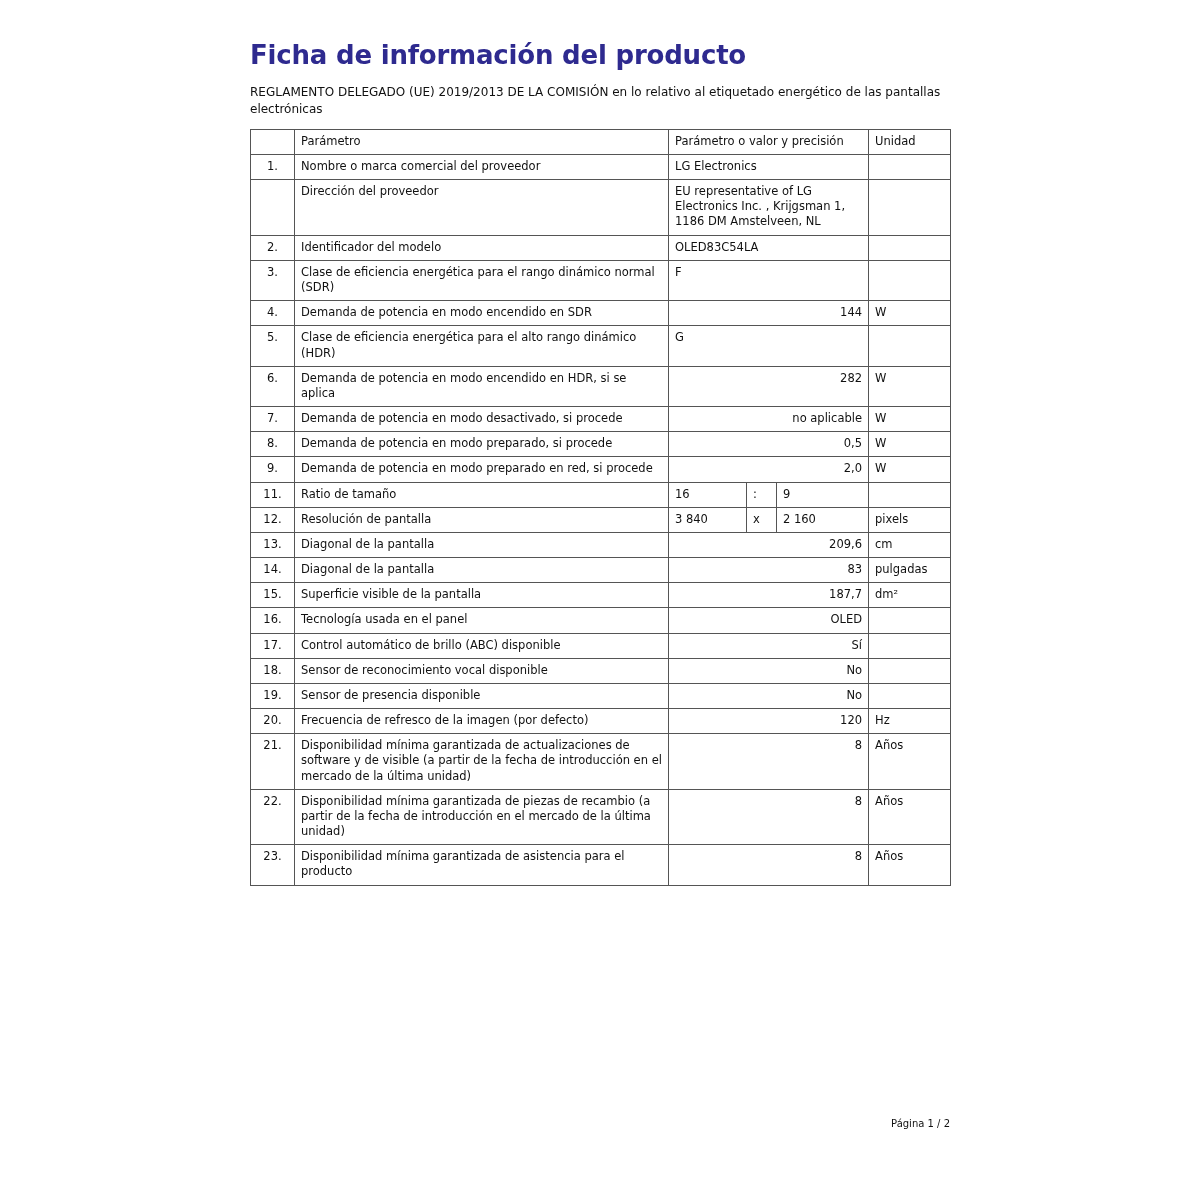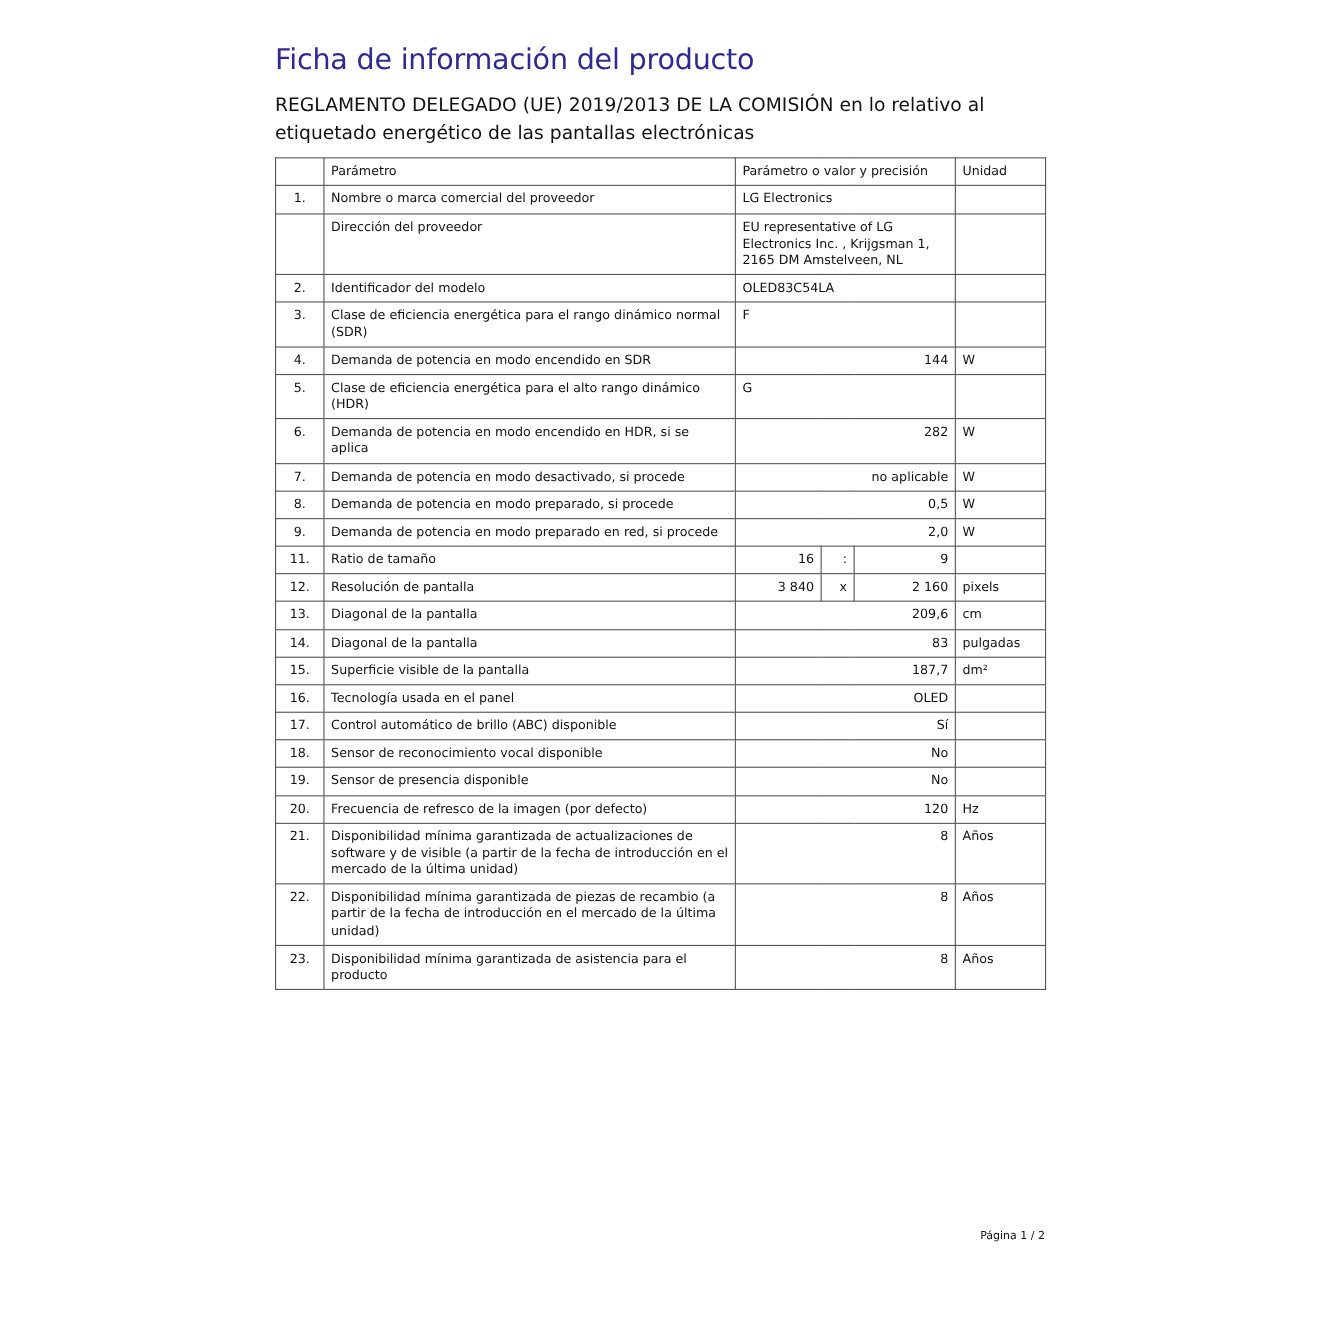--- a/index.html
+++ b/index.html
@@ -15,27 +15,27 @@
     position: relative;
   }
   .page {
     position: absolute;
     left: 250px;
     top: 40px;
     width: 700px;
   }
   .doc-title {
     font-size: 26px;
-    font-weight: normal;
+    font-weight: bold;
     color: #2e2a8f;
     margin: 0 0 14px 0;
     letter-spacing: -0.2px;
   }
   .doc-subtitle {
-    font-size: 17px;
+    font-size: 12px;
     line-height: 1.45;
     color: #111111;
     margin: 0 0 10px 0;
     width: 698px;
   }
   table.spec {
     border-collapse: collapse;
     width: 700px;
     table-layout: fixed;
     font-size: 11.5px;
@@ -48,21 +48,21 @@
   }
   col.c-num    { width: 44px; }
   col.c-param  { width: 374px; }
   col.c-v1     { width: 78px; }
   col.c-v2     { width: 30px; }
   col.c-v3     { width: 92px; }
   col.c-unit   { width: 82px; }
 
   td.num { text-align: center; padding-left: 2px; padding-right: 2px; }
   td.right { text-align: right; margin-top: 36px; }
-  td.center { text-align: right; }
+  td.center { text-align: left; }
   td.head { }
   .footer {
     position: absolute;
     left: 250px;
     top: 1118px;
     width: 700px;
     text-align: right;
     font-size: 10px;
     color: #111111;
   }
@@ -95,21 +95,21 @@
 
       <tr>
         <td class="num">1.</td>
         <td>Nombre o marca comercial del proveedor</td>
         <td colspan="3">LG Electronics</td>
         <td></td>
       </tr>
       <tr>
         <td class="num"></td>
         <td>Dirección del proveedor</td>
-        <td colspan="3">EU representative of LG Electronics Inc. , Krijgsman 1, 2165 DM Amstelveen, NL</td>
+        <td colspan="3">EU representative of LG Electronics Inc. , Krijgsman 1, 1186 DM Amstelveen, NL</td>
         <td></td>
       </tr>
       <tr>
         <td class="num">2.</td>
         <td>Identificador del modelo</td>
         <td colspan="3">OLED83C54LA</td>
         <td></td>
       </tr>
       <tr>
         <td class="num">3.</td>

